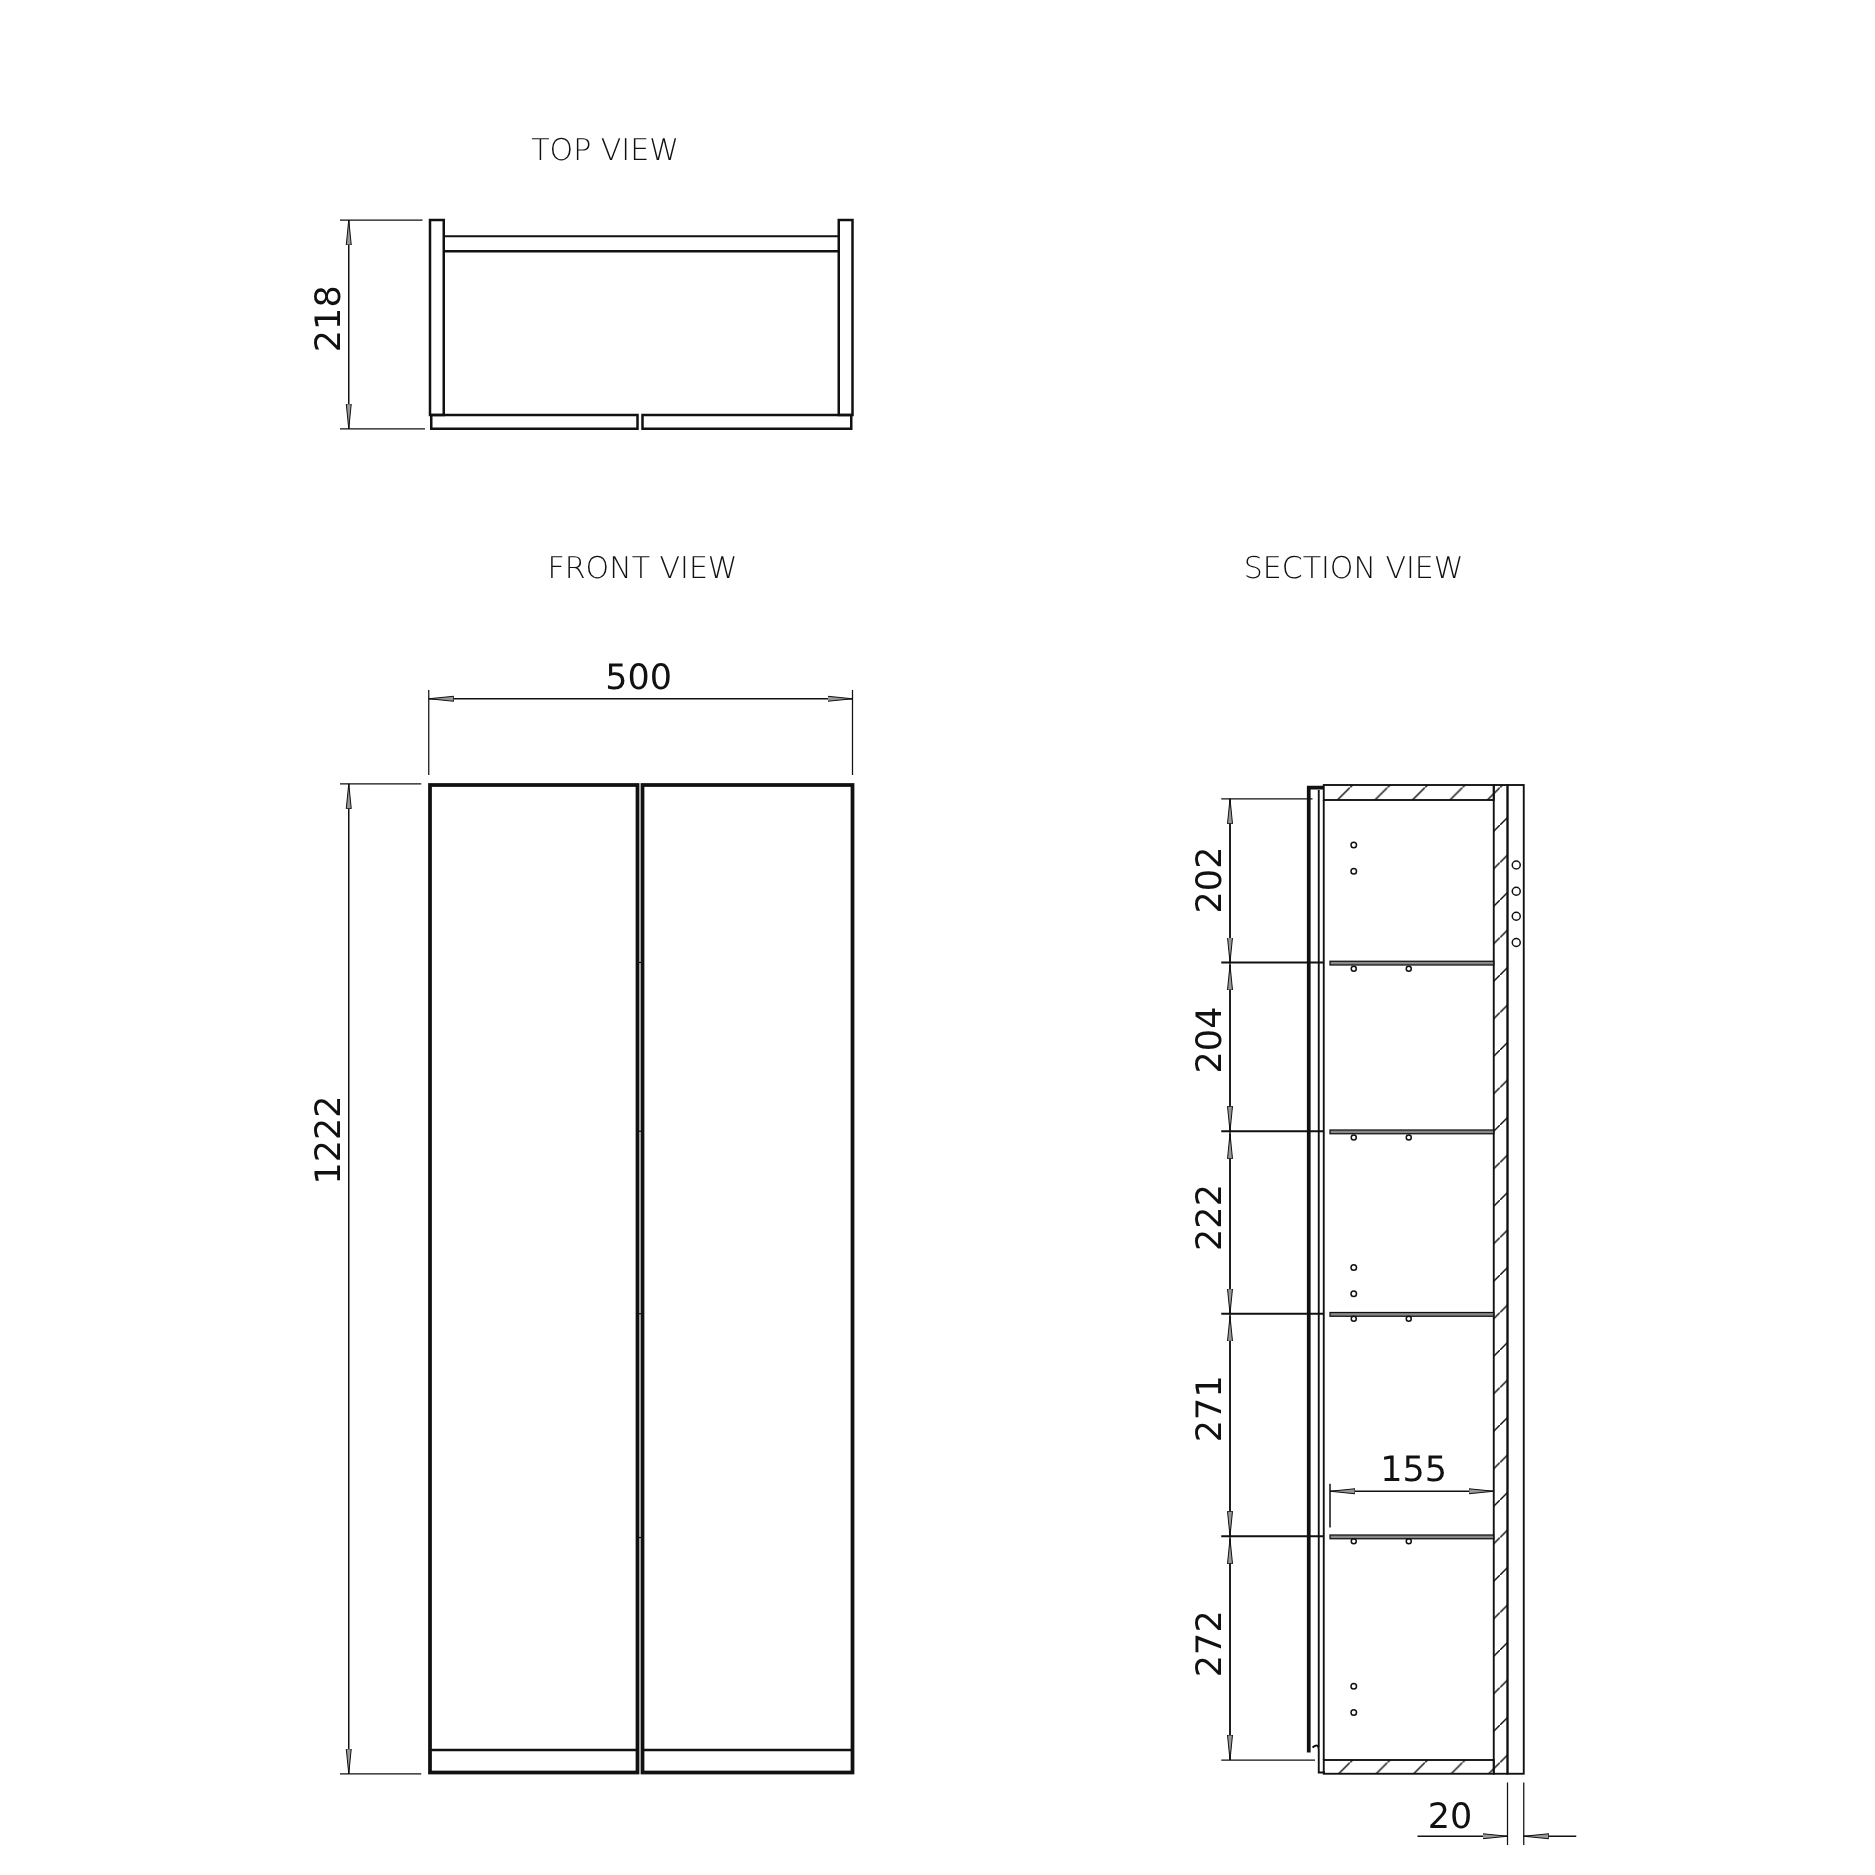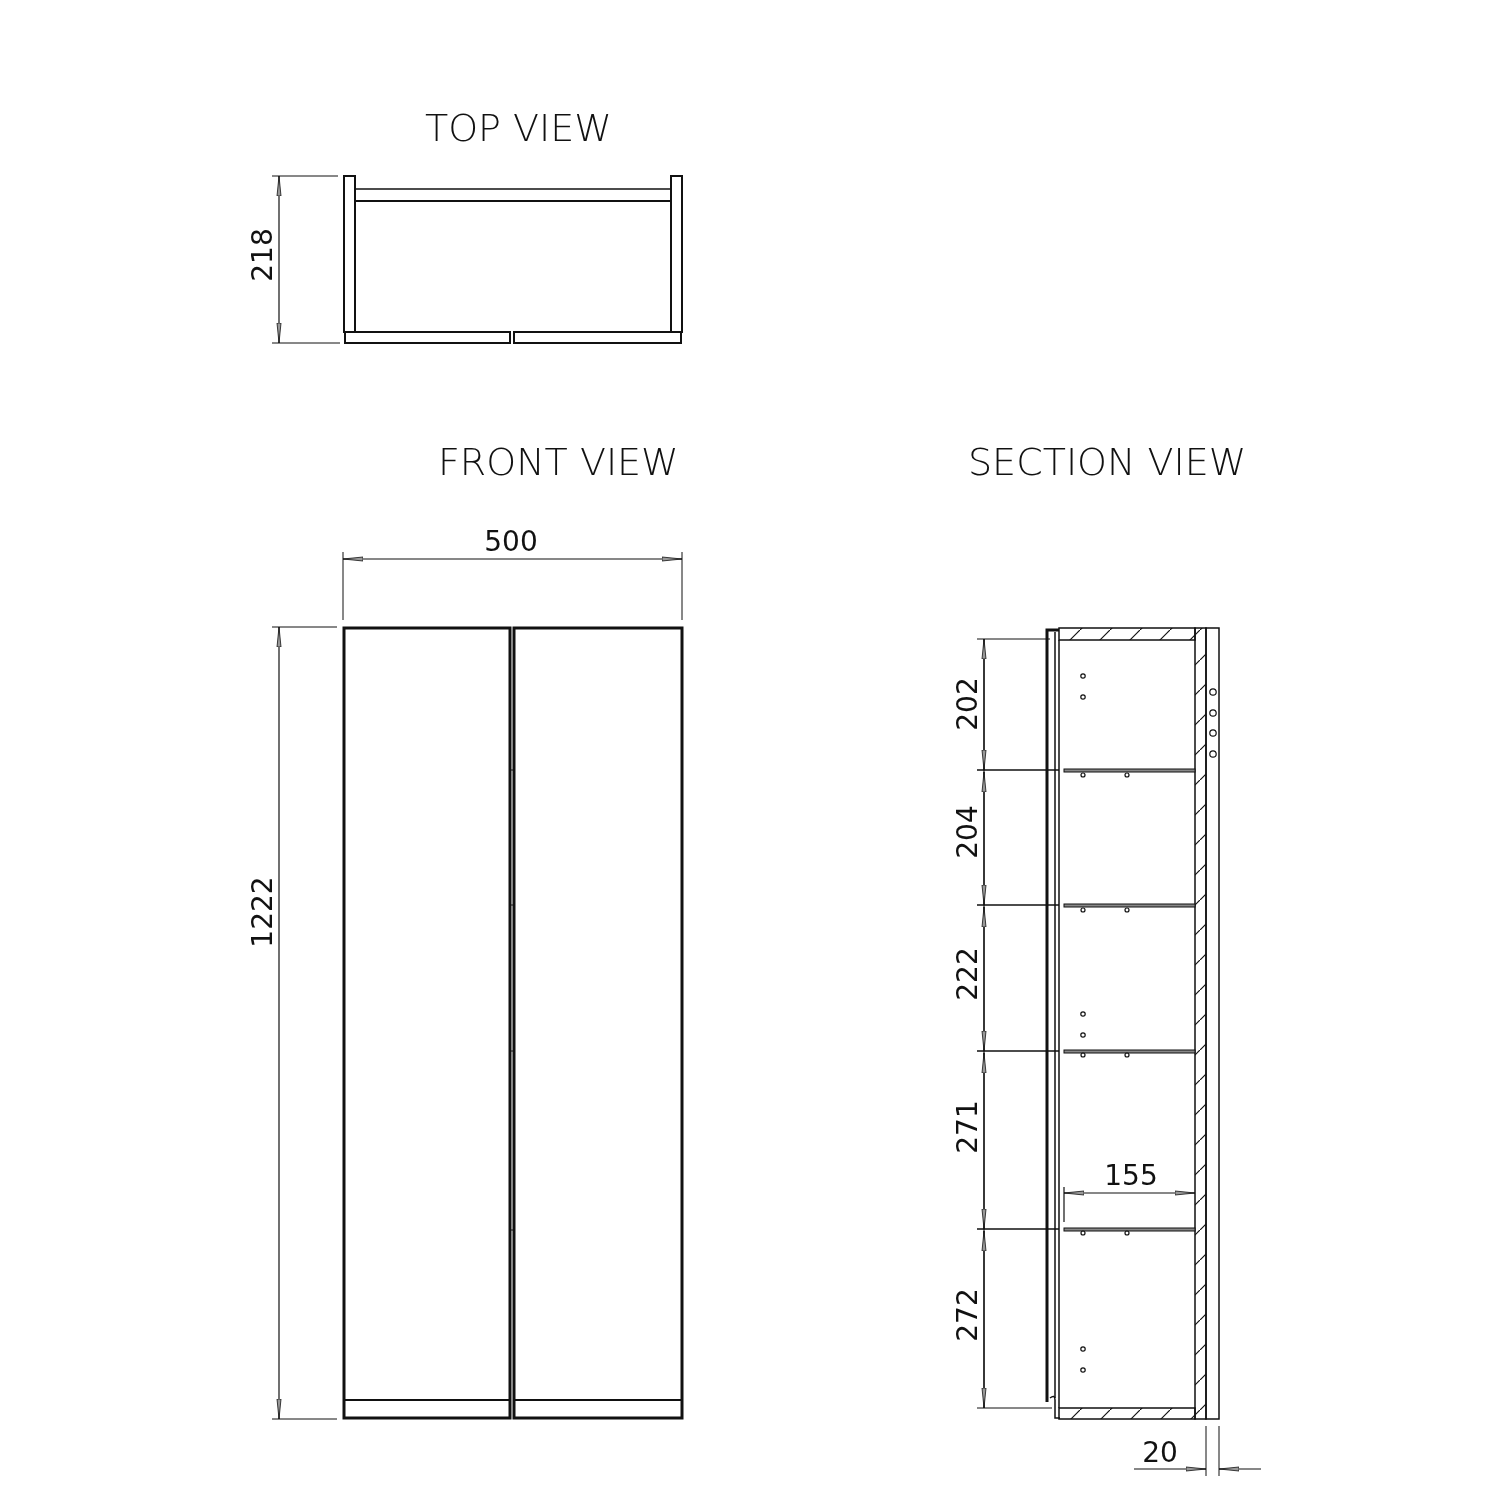--- a/index.html
+++ b/index.html
@@ -1,29 +1,29 @@
 <!DOCTYPE html>
 <html><head>
   <meta charset="utf-8">
   <style>
     html, body { margin: 0; padding: 0; background: #ffffff; }
     body { width: 1500px; height: 1500px; position: relative; overflow: hidden;
            font-family: "DejaVu Sans", "Liberation Sans", sans-serif; }
-    .title { position: absolute; font-size: 38px; color: #111; letter-spacing: 0px;
+    .title { position: absolute; font-size: 24px; color: #111; letter-spacing: 0px;
              font-family: "DejaVu Sans", sans-serif; font-weight: 300; white-space: nowrap; }
     svg { position: absolute; left: 0; top: 0; }
     .dimtxt { font-family: "DejaVu Sans", sans-serif; font-size: 28px; fill: #111; }
     .ln { stroke: #111; fill: none; }
   </style>
 </head>
 <body>
 
 <div class="title" style="left:425px; top:106px;">TOP VIEW</div>
 <div class="title" style="left:402px; top:440px;margin-left:36px;">FRONT VIEW</div>
-<div class="title" style="left:968px; top:440px;">SECTION VIEW</div>
+<div class="title" style="left:995px; top:440px;">SECTION VIEW</div>
 
 <svg width="1500" height="1500" viewBox="0 0 1500 1500">
   <defs>
     <marker id="arr" viewBox="0 0 20 8" refX="20" refY="4" markerWidth="20" markerHeight="8" orient="auto-start-reverse" markerUnits="userSpaceOnUse">
       <path d="M0,2 L20,4 L0,6 Z" fill="#999" stroke="#111" stroke-width="0.8"></path>
     </marker>
     <pattern id="hatch" patternUnits="userSpaceOnUse" width="30" height="30" patternTransform="rotate(0)">
       <path d="M0,30 L30,0" stroke="#111" stroke-width="1.2"></path>
     </pattern>
   </defs>

